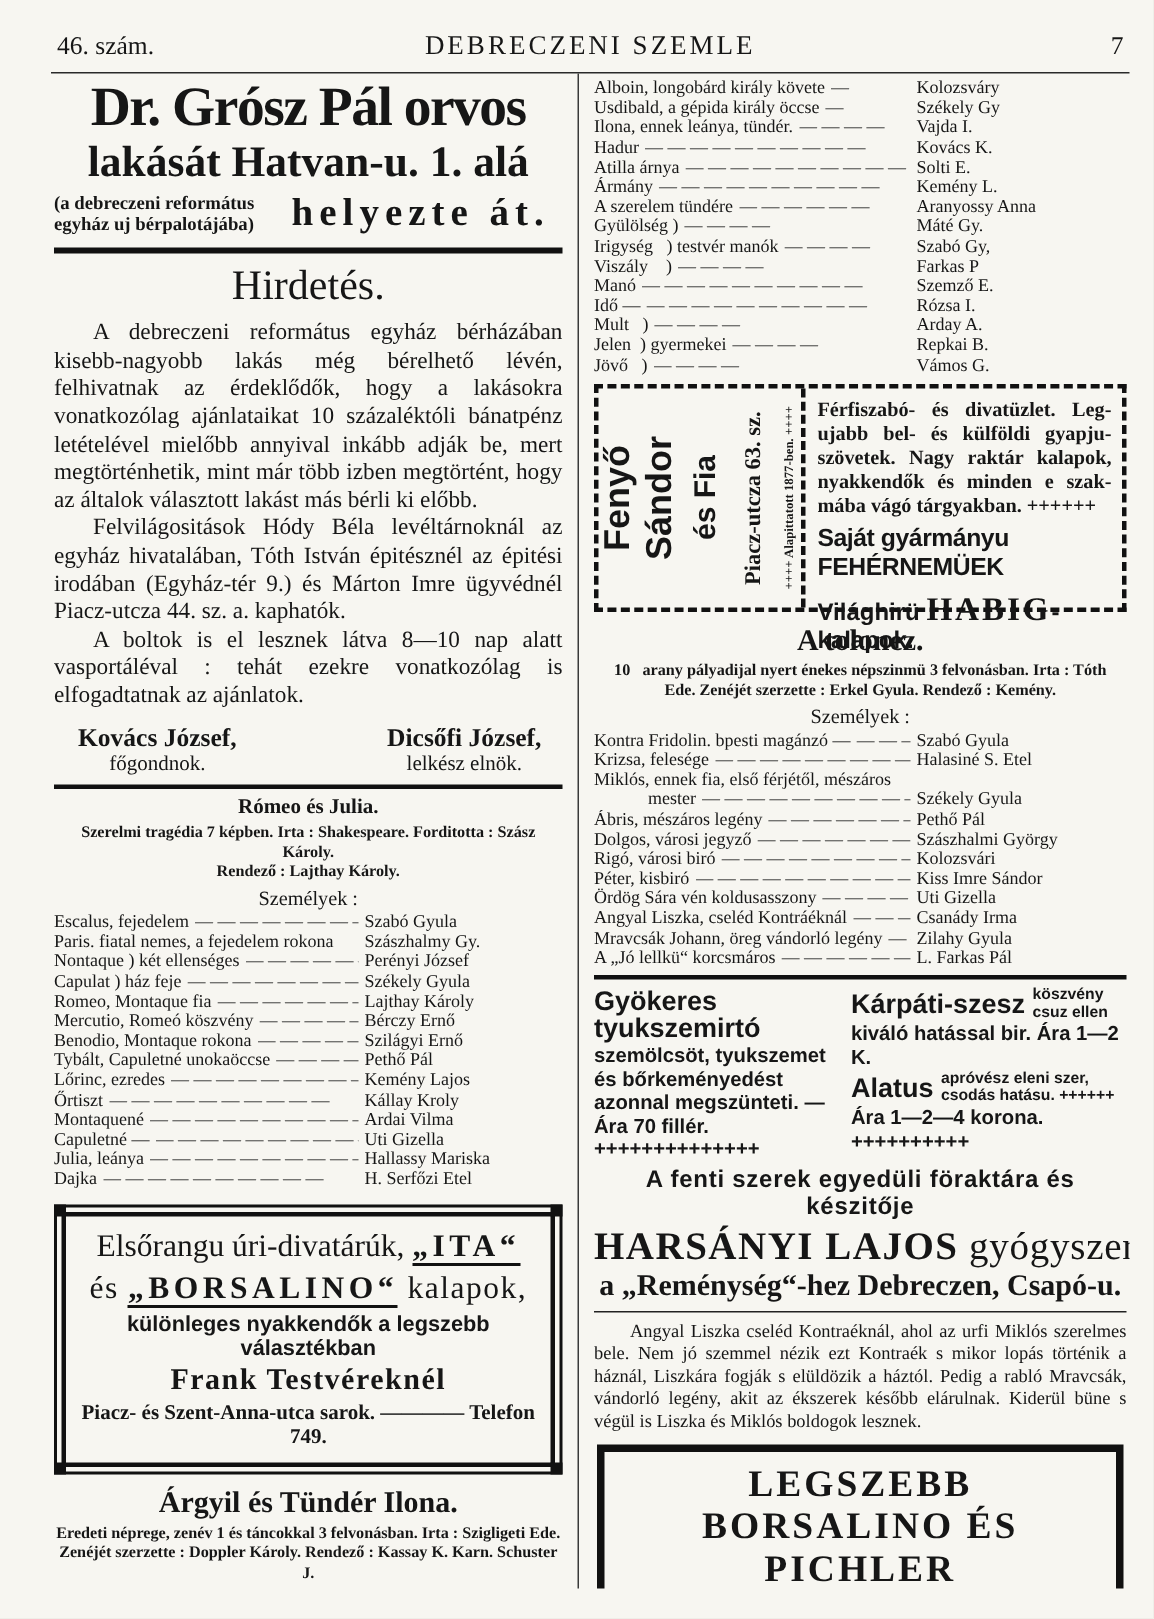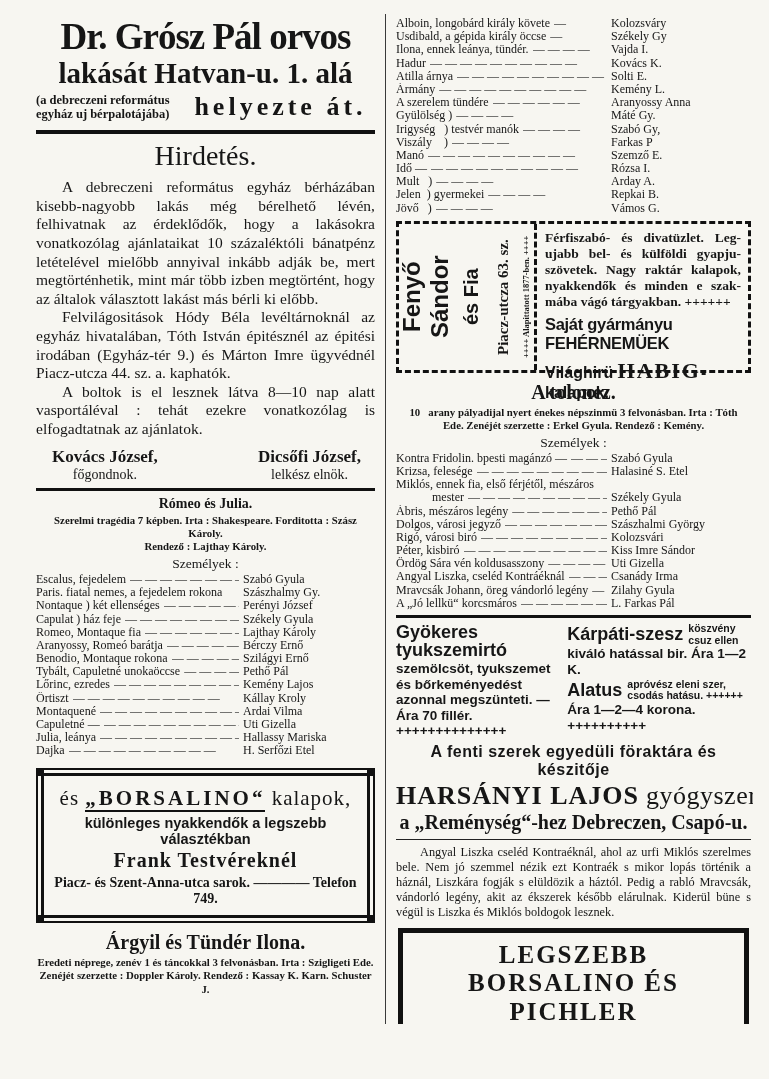--- a/index.html
+++ b/index.html
@@ -99,20 +99,25 @@
 
   
   .bors { border:5px solid #111; padding:8px 10px 9px 10px; margin:8px 2px 6px 2px; text-align:center; }
   .bors .l1 { font-size:25px; font-weight:bold; letter-spacing:2px; line-height:1.15; }
 </style>
 </head>
 <body>
 
 <div class="page">
 
+  <header class="masthead">
+    <span class="issue">46. szám.</span>
+    <span class="title">DEBRECZENI SZEMLE</span>
+    <span class="pageno">7</span>
+  </header>
 
   <div class="columns">
 
     <div class="col col-left">
 
       <section class="grosz">
         <div class="l1">Dr. Grósz Pál orvos</div>
         <div class="l2">lakását Hatvan-u. 1. alá</div>
         <div class="row3">
           <div class="note">
@@ -175,21 +180,21 @@
               <span class="actor">Székely Gyula</span>
             </div>
 
             <div class="cast-row">
               <span class="role">Romeo, Montaque fia</span>
               <span class="leader">— — — — — — — — — —</span>
               <span class="actor">Lajthay Károly</span>
             </div>
 
             <div class="cast-row">
-              <span class="role">Aranyossy, Romeó barátja</span>
+              <span class="role">Mercutio, Romeó köszvény</span>
               <span class="leader">— — — — — — — — — —</span>
               <span class="actor">Bérczy Ernő</span>
             </div>
 
             <div class="cast-row">
               <span class="role">Benodio, Montaque rokona</span>
               <span class="leader">— — — — — — — — — —</span>
               <span class="actor">Szilágyi Ernő</span>
             </div>
 
@@ -236,20 +241,21 @@
             </div>
           </div>
       </section>
 
       <section class="ita-outer ita">
         <span class="corner tl"></span>
         <span class="corner tr"></span>
         <span class="corner bl"></span>
         <span class="corner br"></span>
         <div class="ita-inner">
+          <div class="l1"><span>Elsőrangu úri-divatárúk, </span><span class="brand">„ITA“</span></div>
           <div class="l2"><span>és </span><span class="brand">„BORSALINO“</span><span> kalapok,</span></div>
           <div class="l3 sans">különleges nyakkendők a legszebb választékban</div>
           <div class="l4">Frank Testvéreknél</div>
           <div class="l5">Piacz- és Szent-Anna-utca sarok. ———— Telefon 749.</div>
         </div>
       </section>
 
       <section>
         <div class="play-title" style="font-size:20px;">Árgyil és Tündér Ilona.</div>
         <div class="credits">

